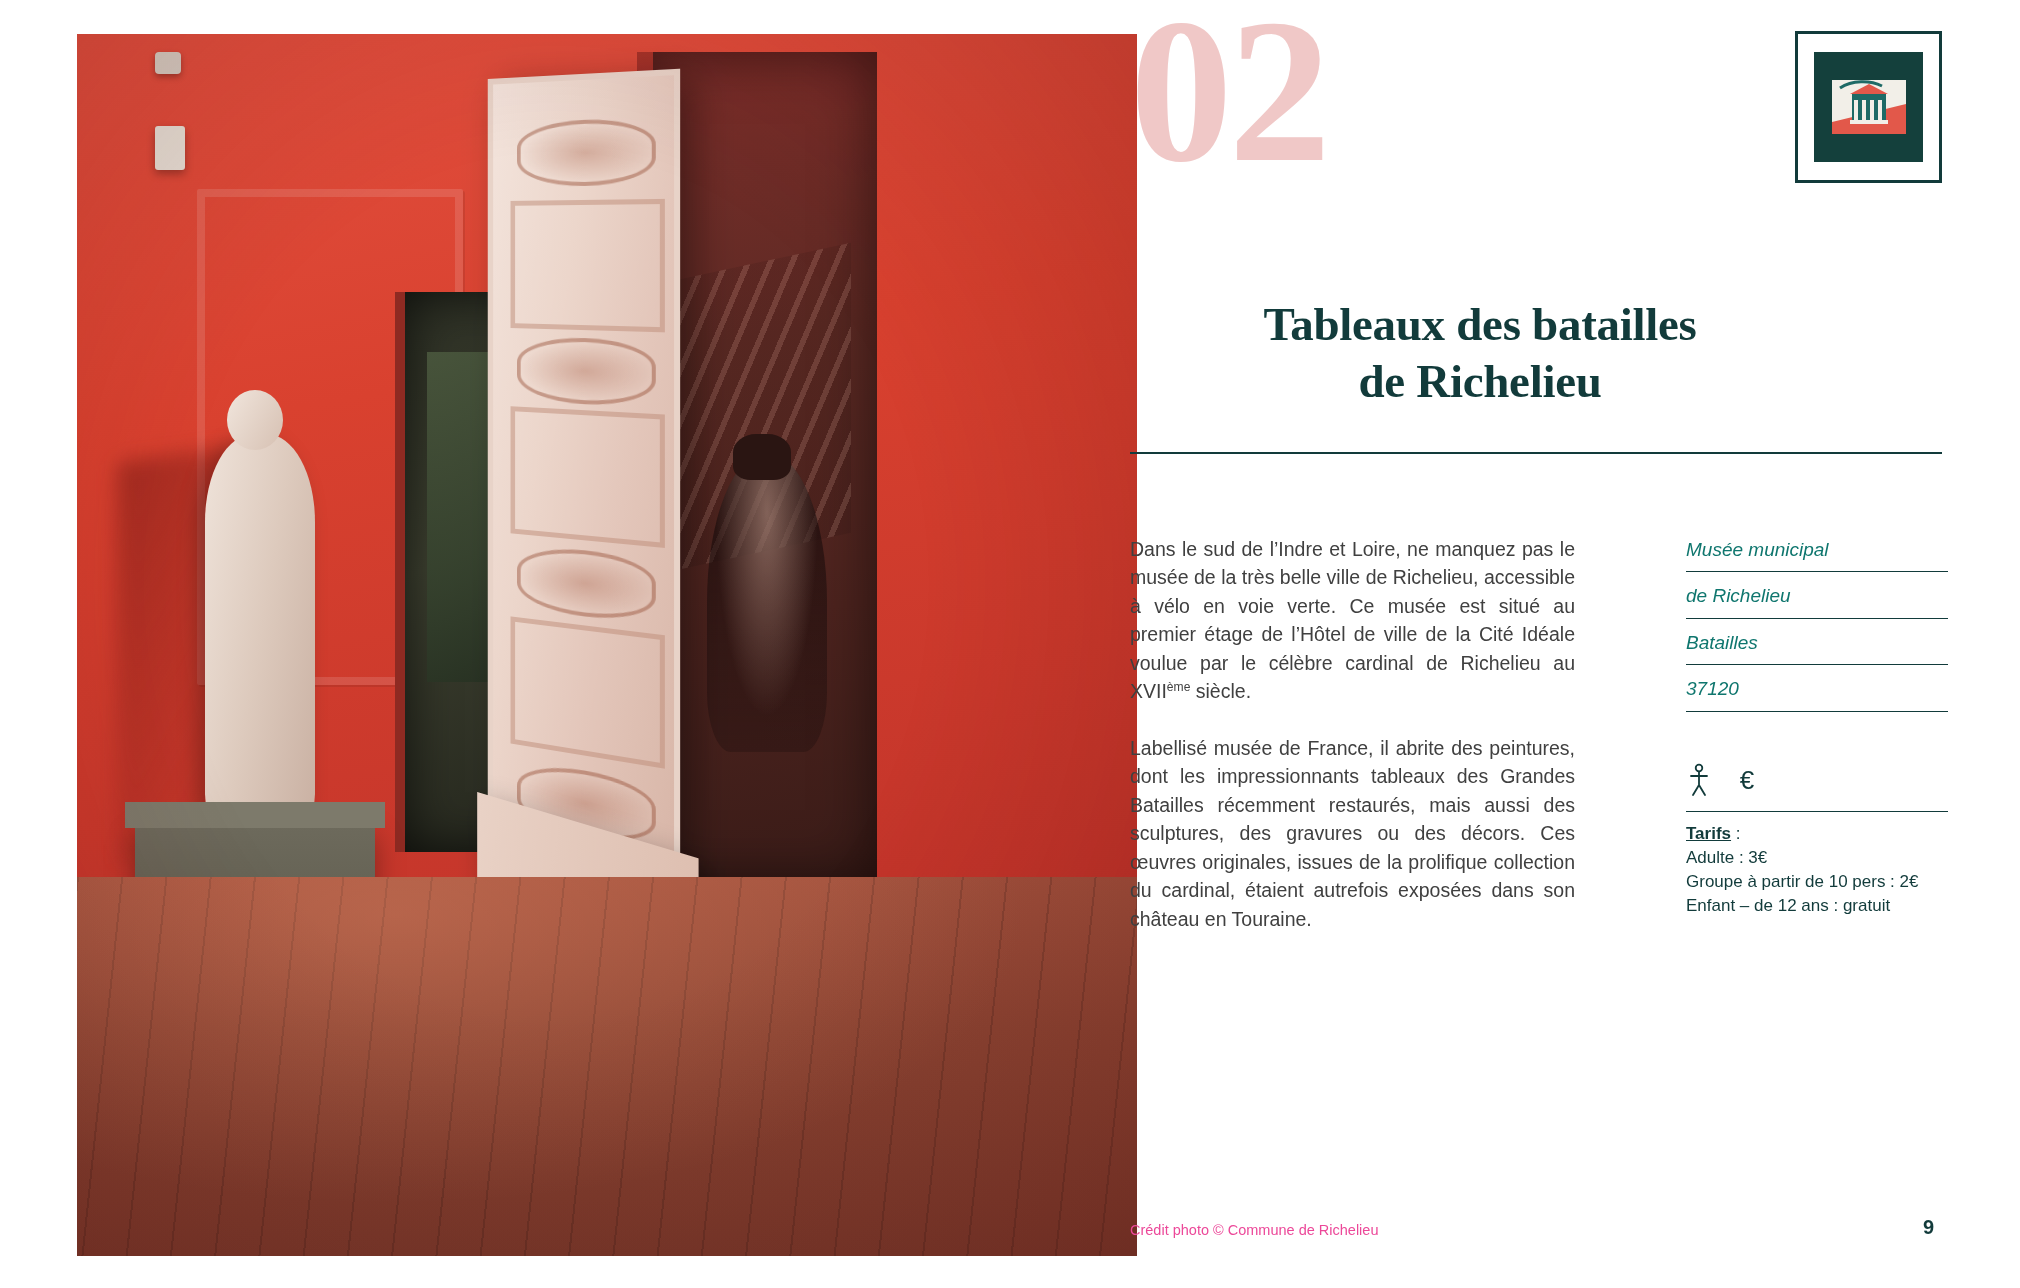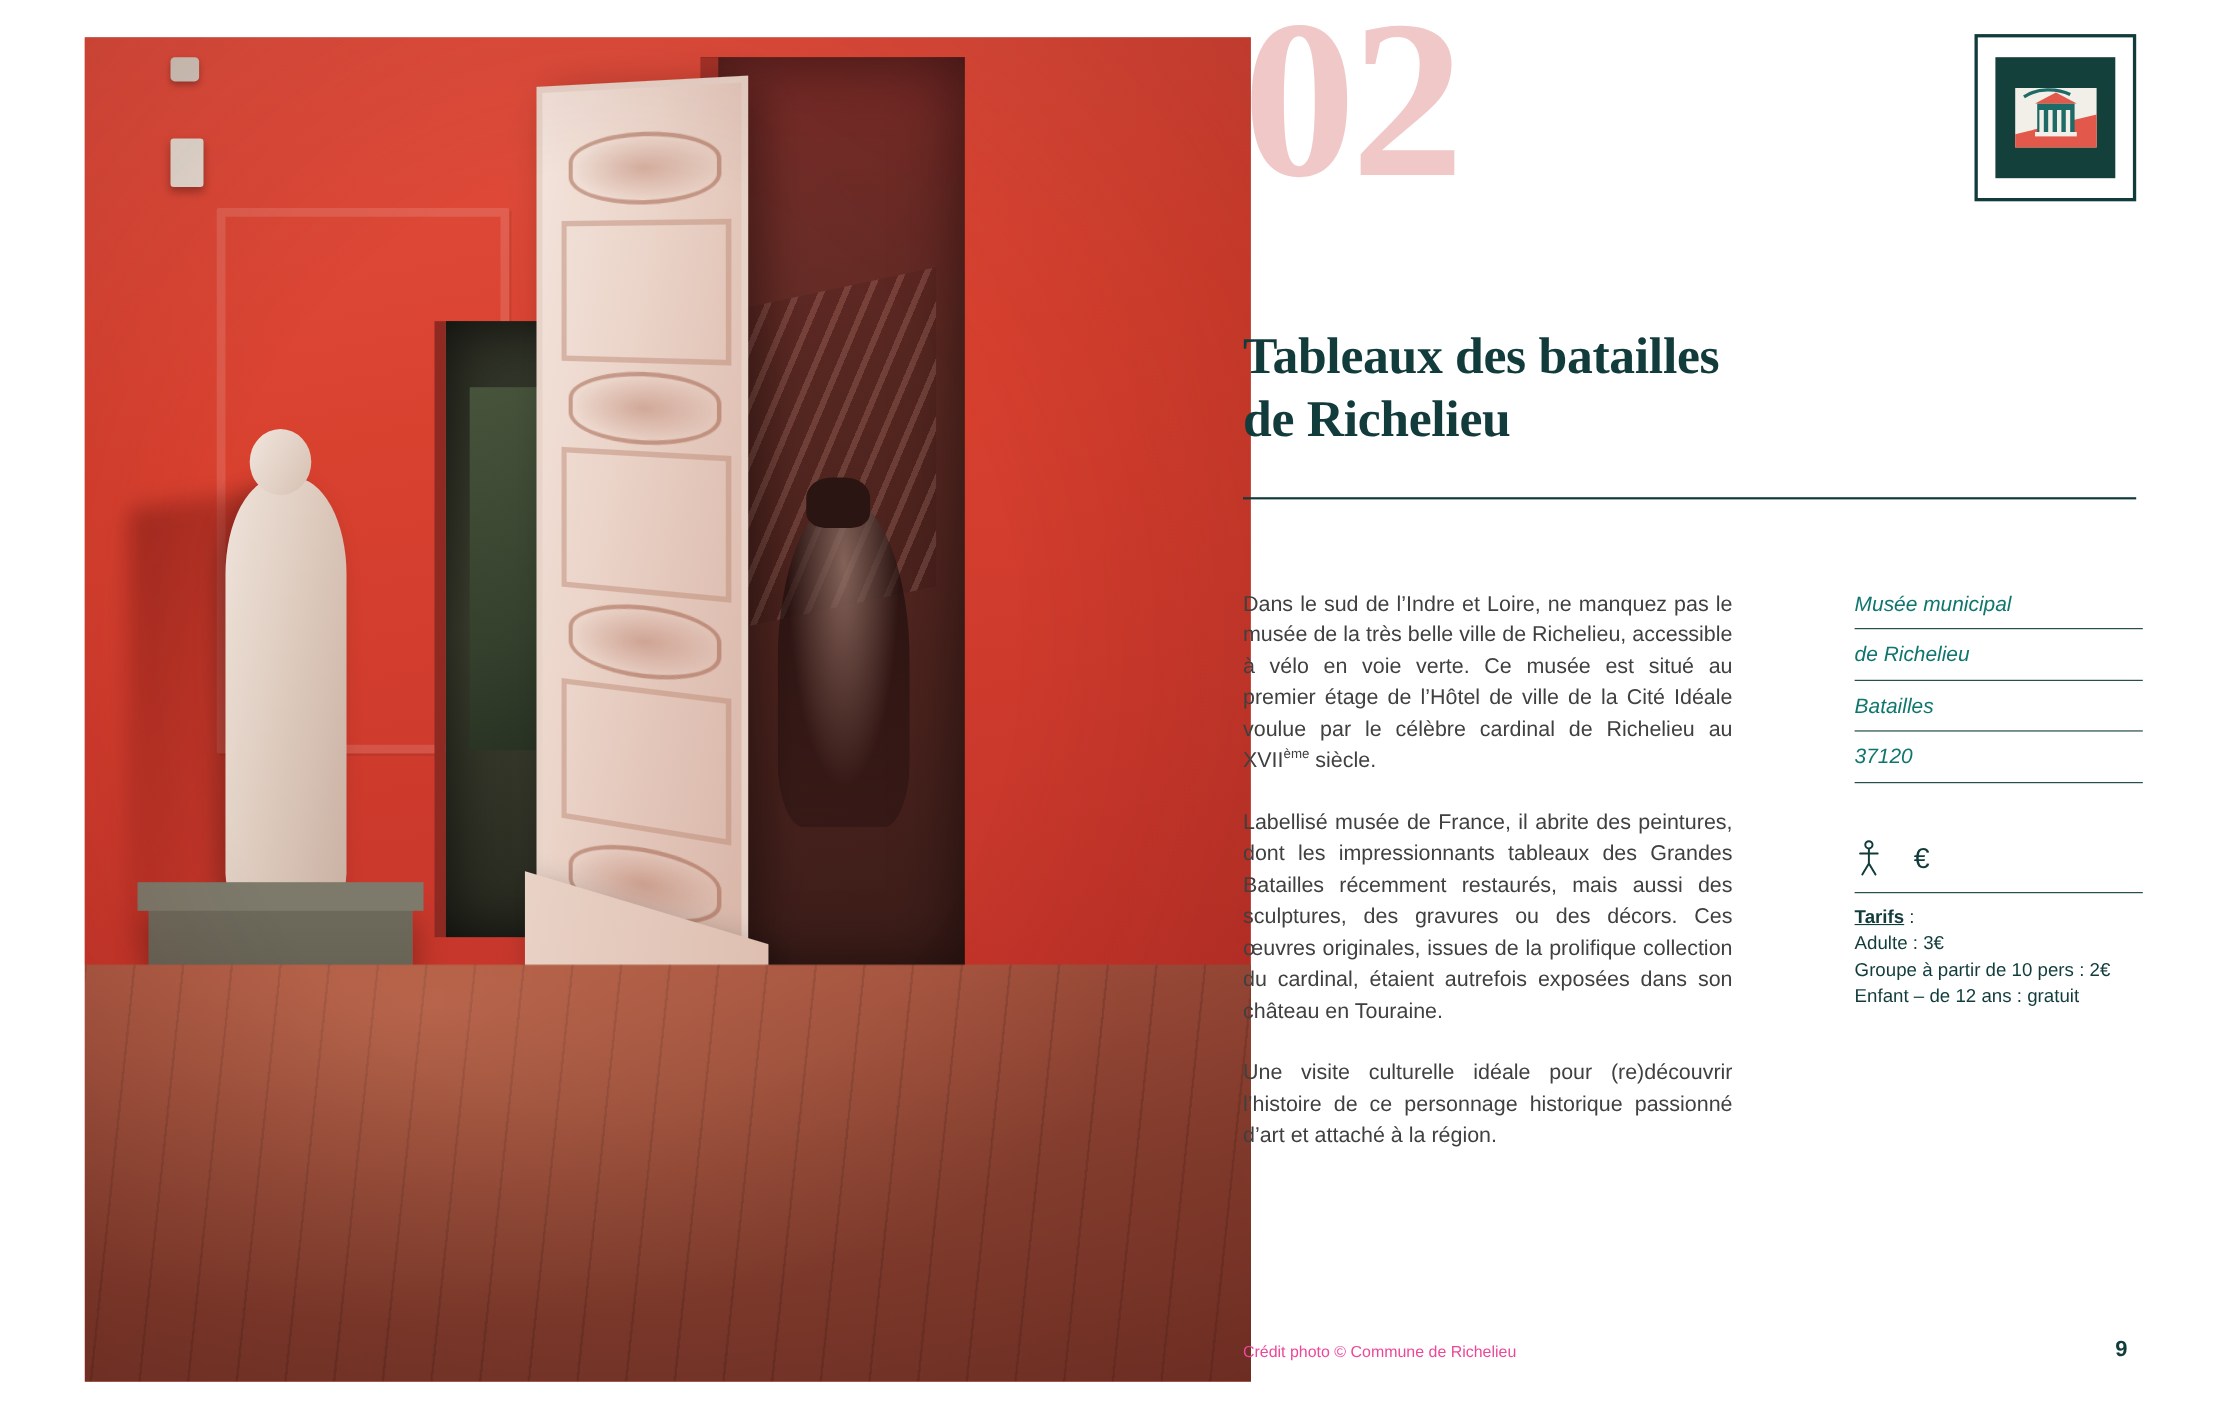--- a/index.html
+++ b/index.html
@@ -209,20 +209,21 @@
     position: absolute;
     left: 1130px;
     top: 296px;
     width: 700px;
     font-family: "Liberation Serif", serif;
     font-size: 47px;
     font-weight: 700;
     line-height: 1.22;
     color: #123b3b;
     letter-spacing: -0.3px;
+    text-align: center;
   }
 
   .rule {
     position: absolute;
     left: 1130px;
     top: 452px;
     width: 812px;
     height: 2px;
     background: #123b3b;
   }
@@ -350,21 +351,20 @@
   <div class="title">
     <span>Tableaux des batailles</span><br>
     <span>de Richelieu</span>
   </div>
 
   <div class="rule"></div>
 
   <div class="body-col">
     <p><span>Dans le sud de l’Indre et Loire, ne manquez pas le musée de la très belle ville de Richelieu, accessible à vélo en voie verte. Ce musée est situé au premier étage de l’Hôtel de ville de la Cité Idéale voulue par le célèbre cardinal de Richelieu au XVII</span><sup>ème</sup><span> siècle.</span></p>
     <p>Labellisé musée de France, il abrite des peintures, dont les impressionnants tableaux des Grandes Batailles récemment restaurés, mais aussi des sculptures, des gravures ou des décors. Ces œuvres originales, issues de la prolifique collection du cardinal, étaient autrefois exposées dans son château en Touraine.</p>
-    <p>Une visite culturelle idéale pour (re)découvrir l’histoire de ce personnage historique passionné d’art et attaché à la région.</p>
   </div>
 
   <div class="info-col">
     <div class="addr-line">Musée municipal</div>
     <div class="addr-line">de Richelieu</div>
     <div class="addr-line">Batailles</div>
     <div class="addr-line">37120</div>
 
     <div class="icons-row">
       <svg width="26" height="34" viewBox="0 0 26 34">

